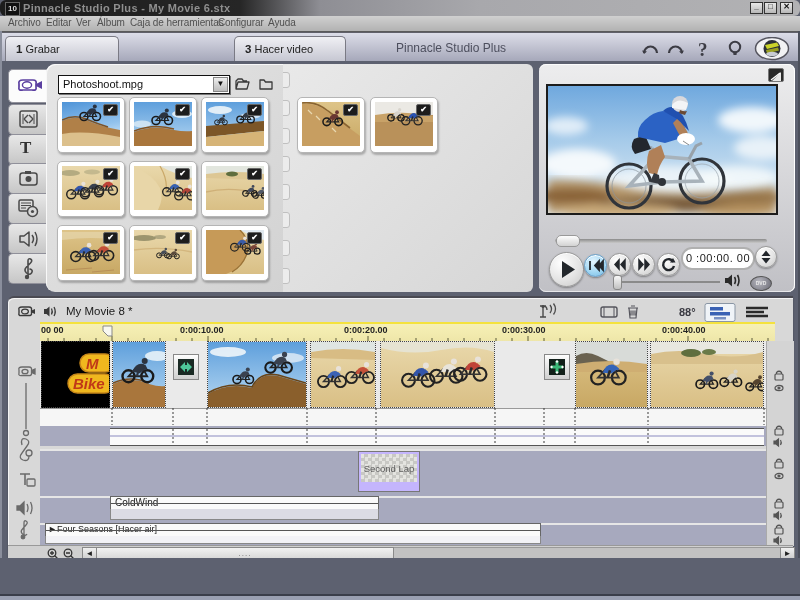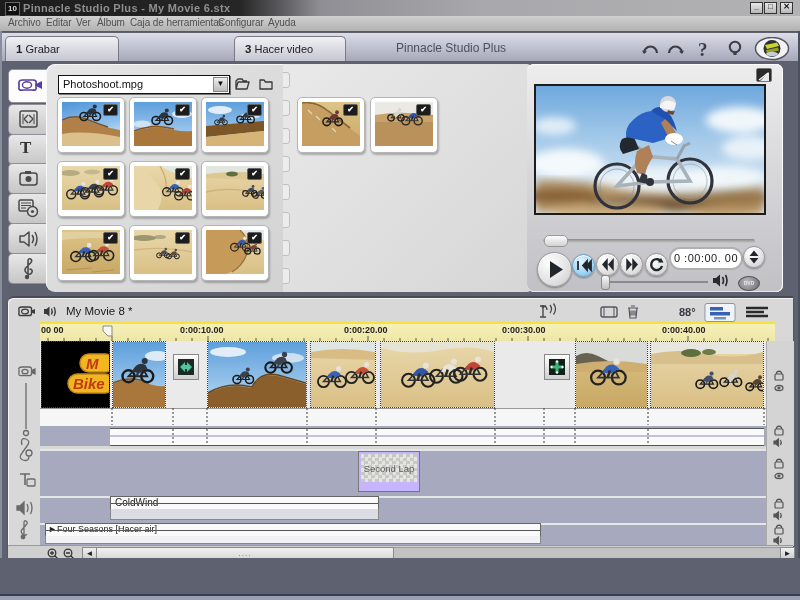--- a/index.html
+++ b/index.html
@@ -1,19 +1,19 @@
 <!DOCTYPE html>
 <html><head>
 <meta charset="utf-8">
 <style>
 html,body{margin:0;padding:0;}
 body{width:800px;height:600px;overflow:hidden;font-family:"Liberation Sans",sans-serif;background:#5d6170;position:relative;}
 .abs{position:absolute;}
 
-#titlebar{left:0;top:0;width:800px;height:16px;background:linear-gradient(90deg,#1c1c1c 0%,#262626 30%,#8e8e94 40%,#a8a8ac 60%,#b2b2b4 100%);}
+#titlebar{left:0;top:0;width:800px;height:16px;background:linear-gradient(90deg,#1c1c1c 0%,#262626 30%,#8e8e94 40%,#a8a8ac 60%,#b2b2b4 100%);border-radius:6px;}
 #titlebar .txt{left:23px;top:2px;font-size:11px;font-weight:bold;color:#8f8f8f;letter-spacing:.3px;}
 #appico{left:5px;top:2px;width:13px;height:12px;background:#111;border:1px solid #666;}
 .winbtn{top:2px;width:11px;height:10px;background:linear-gradient(#e8e8e8,#b8b8b8);border:1px solid #333;font-size:8px;line-height:8px;text-align:center;color:#111;font-weight:bold;}
 
 #menubar{left:0;top:16px;width:800px;height:15px;background:linear-gradient(#d0d0d0,#b2b2b2);border-bottom:1px solid #5a5a5a;font-size:10px;color:#505050;letter-spacing:-0.1px;}
 #menubar span{position:absolute;top:1px;}
 
 #tabrow{left:0;top:32px;width:800px;height:28px;background:linear-gradient(#dcdde8,#a6a8ba);border-top:1px solid #60606a;}
 .tab{top:3px;height:24px;border:1px solid #7a7a84;border-bottom:none;border-radius:5px 5px 0 0;background:linear-gradient(#f0f0f4,#c6c7d2);font-size:11px;color:#222;}
 .tab b{font-size:11.5px;}
@@ -28,21 +28,21 @@
 .notch{left:-7px;width:12px;height:14px;background:#ececec;border:1px solid #c0c0c0;border-radius:3px;}
 
 #combo{left:58px;top:75px;width:170px;height:17px;background:#fff;border:1px solid #111;box-shadow:1px 1px 0 #777;font-size:11px;color:#111;}
 #combo .t{position:absolute;left:4px;top:2px;}
 #combo .btn{position:absolute;right:1px;top:1px;width:13px;height:13px;background:linear-gradient(#eee,#bbb);border:1px solid #888;font-size:8px;text-align:center;line-height:12px;color:#111;}
 
 .card{width:66px;height:54px;background:#fff;border:1px solid #b5b5b5;border-radius:5px;box-shadow:1px 2px 2px rgba(0,0,0,.25);}
 .card svg{position:absolute;left:4px;top:4px;}
 .chk{position:absolute;right:6px;top:6px;width:13px;height:10px;background:#1c1c1c;border:1px solid #666;border-radius:2px;color:#fff;font-size:8px;line-height:9px;text-align:center;font-weight:bold;}
 
-#preview{left:527px;top:64px;width:256px;height:228px;background:linear-gradient(#ededee,#c0c0c5);border-radius:7px;box-shadow:inset 0 1px 0 #fcfcfc, inset -1px 0 0 #fff, inset 0 -1px 0 #e8e8ea;}
+#preview{left:539px;top:64px;width:256px;height:228px;background:linear-gradient(#ededee,#c0c0c5);border-radius:7px;box-shadow:inset 0 1px 0 #fcfcfc, inset -1px 0 0 #fff, inset 0 -1px 0 #e8e8ea;}
 #vid{left:7px;top:20px;width:228px;height:127px;border:2px solid #1c1c1c;background:#9cc4e8;}
 #fsico{right:11px;top:4px;width:14px;height:12px;background:#2a2a2a;border:1px solid #777;border-radius:2px;}
 
 .circ{border-radius:50%;background:radial-gradient(circle at 35% 30%,#ffffff,#e4e4e4 55%,#c8c8c8);border:1px solid #9a9a9a;box-shadow:0 1px 2px rgba(0,0,0,.35), inset 0 1px 0 #fff;}
 
 #timeline{left:8px;top:296px;width:785px;height:262px;background:#d8d8d8;border-radius:6px 0 0 6px;box-shadow:inset 1px 1px 0 #f4f4f4, inset 0 -2px 0 #fbfbfb, 0 2px 2px rgba(0,0,0,.3);border-top:2px solid #4a4a52;}
 #tlhead{left:0;top:2px;width:628px;height:22px;}
 #tlhead .name{left:58px;top:5px;font-size:11.5px;color:#1a1a1a;}
 #ruler{left:32px;top:24px;width:735px;height:18px;background:linear-gradient(#f6f0b6,#eee6a8);border-top:2px solid #f4e23e;border-bottom:1px solid #8a8a6a;font-weight:bold;}
 .track-lav{background:#a7a9be;}

